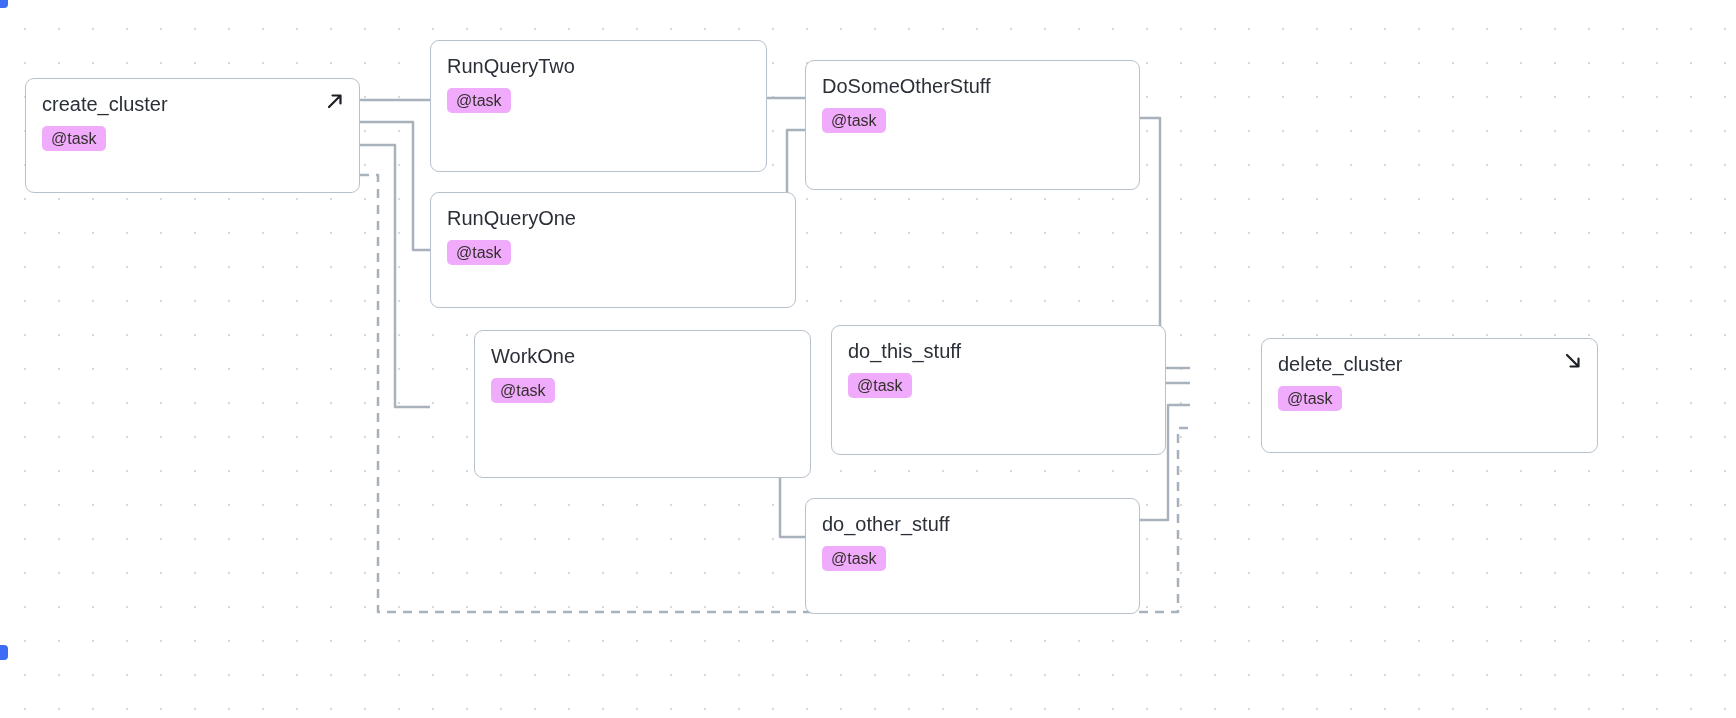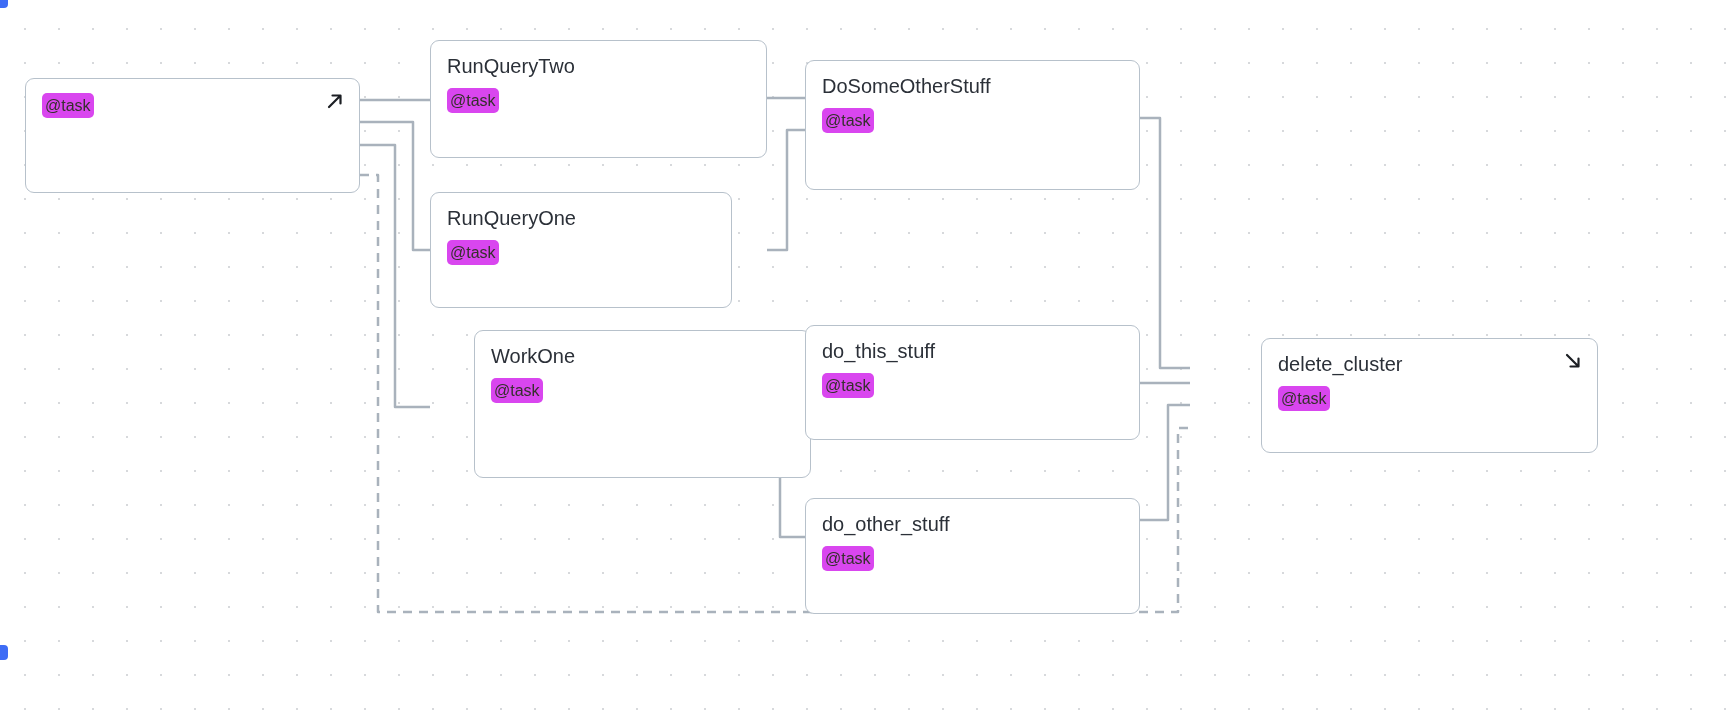--- a/index.html
+++ b/index.html
@@ -37,39 +37,39 @@
     cursor: pointer;
   }
   .node-title {
     font-size: 20px;
     color: #2b3038;
     margin-bottom: 10px;
     white-space: nowrap;
   }
   .badge {
     display: inline-block;
-    background: #d946ef;
+    background: #f0abfc;
     color: #35302c;
     font-size: 16px;
     line-height: 1.2;
-    padding: 3px 3px;
+    padding: 3px 9px;
     border-radius: 5px;
   }
   .node-icon {
     position: absolute;
     top: 12px; right: 14px;
     width: 20px; height: 20px;
   }
   
   #n-create-cluster   { left: 25px;   top: 78px;  width: 335px; height: 115px; }
-  #n-runquerytwo      { left: 430px;  top: 40px;  width: 337px; height: 118px; }
-  #n-runqueryone      { left: 430px;  top: 192px; width: 302px; height: 116px; }
+  #n-runquerytwo      { left: 430px;  top: 40px;  width: 337px; height: 132px; }
+  #n-runqueryone      { left: 430px;  top: 192px; width: 366px; height: 116px; }
   #n-workone          { left: 430px;  top: 330px; width: 337px; height: 148px; margin-left: 44px; }
   #n-dosomeotherstuff { left: 805px;  top: 60px;  width: 335px; height: 130px; }
-  #n-dothisstuff      { left: 805px;  top: 325px; width: 335px; height: 115px; }
+  #n-dothisstuff      { left: 831px;  top: 325px; width: 335px; height: 130px; }
   #n-dootherstuff     { left: 805px;  top: 478px; width: 335px; height: 116px; margin-top: 20px; }
   #n-deletecluster    { left: 1261px; top: 338px; width: 337px; height: 115px; }
   .corner-accent {
     position: absolute;
     width: 15px; height: 15px;
     background: #3e6cf5;
     border-radius: 4px;
   }
   #accent-top-left    { left: -7px; top: -7px; }
   #accent-bottom-left { left: -7px; top: 645px; }
@@ -87,20 +87,21 @@
     <path class="edge" d="M767 98 H805"></path>
     <path class="edge" d="M767 250 H787 V130 H805"></path>
     <path class="edge" d="M767 383 H805"></path>
     <path class="edge" d="M767 420 H780 V537 H805"></path>
     <path class="edge" d="M1140 118 H1160 V368 H1190"></path>
     <path class="edge" d="M1140 383 H1190"></path>
     <path class="edge" d="M1140 520 H1168 V405 H1190"></path>
   </svg>
 
   <div class="node" id="n-create-cluster">
+    <div class="node-title">create_cluster</div>
     <span class="badge">@task</span>
     <span class="node-icon">
       <svg width="20" height="20" viewBox="0 0 20 20">
         <path d="M4 16 L15 5 M7.5 4.5 H15.5 V12.5" stroke="#1c1f24" stroke-width="2.2" fill="none" stroke-linecap="round" stroke-linejoin="round"></path>
       </svg>
     </span>
   </div>
 
   <div class="node" id="n-runquerytwo">
     <div class="node-title">RunQueryTwo</div>

